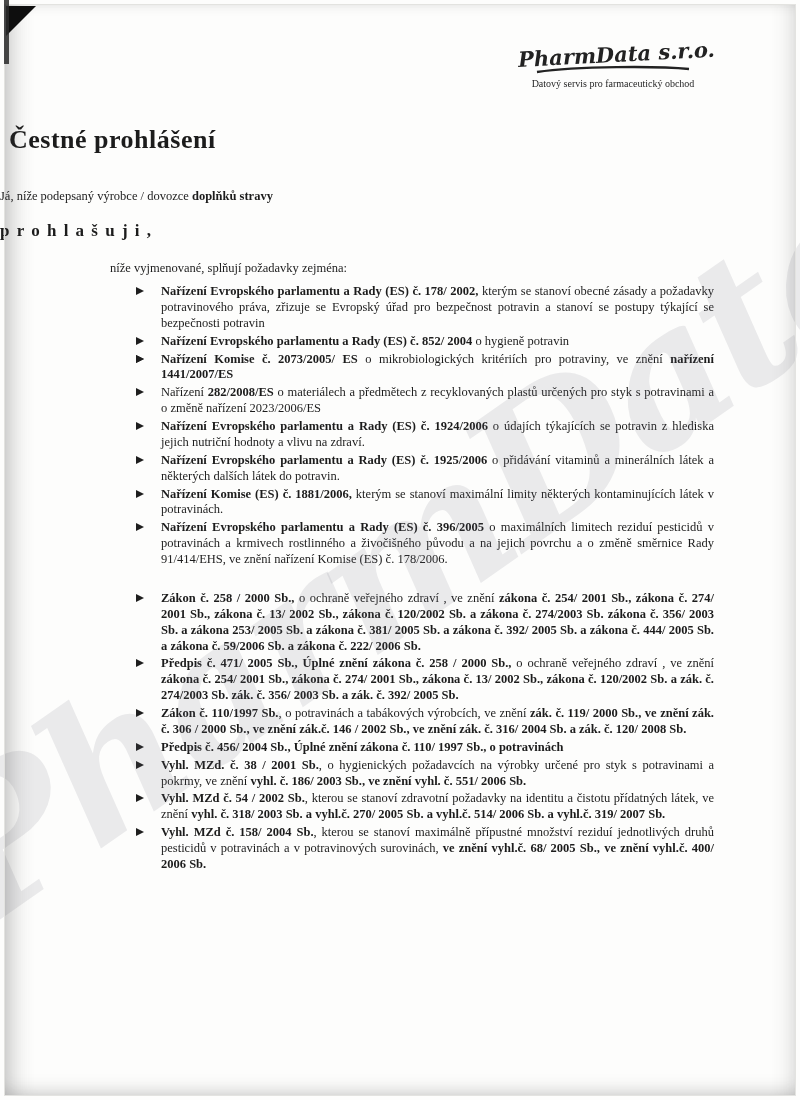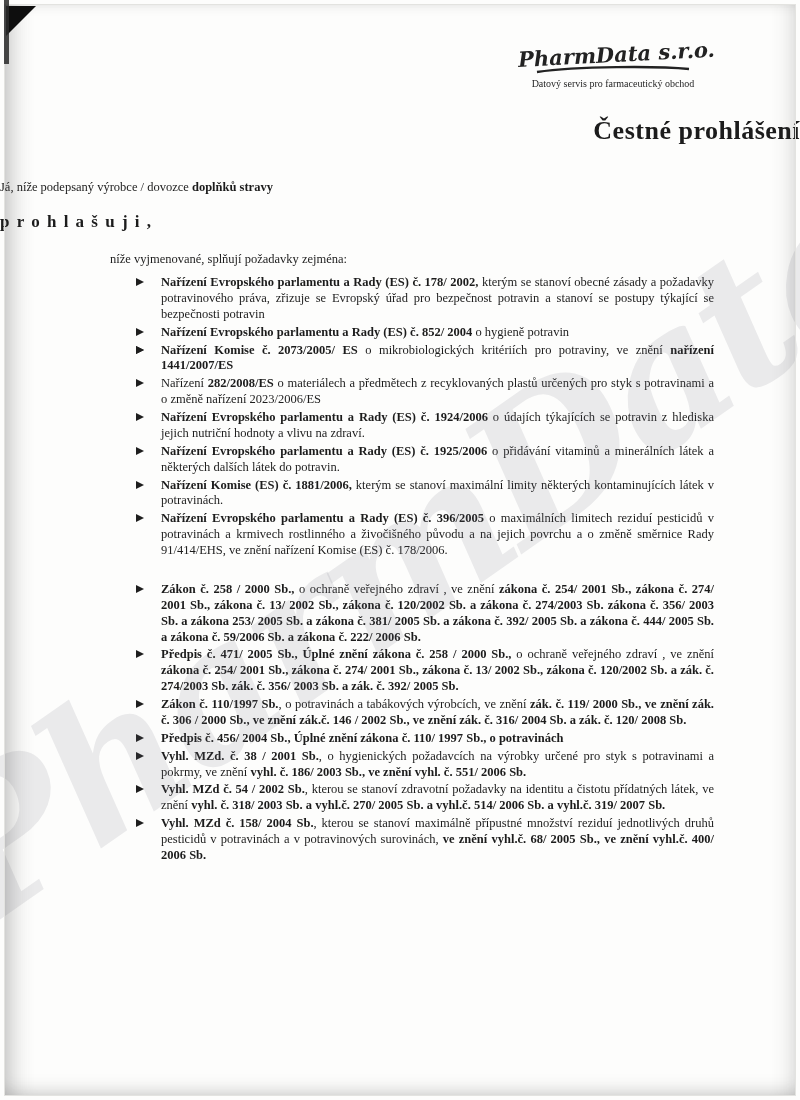--- a/index.html
+++ b/index.html
@@ -30,21 +30,21 @@
   }
 
   .logo{position:absolute;top:42px;right:92px;width:190px;text-align:center;z-index:3;}
   .logo-brand{
     font-family:"DejaVu Serif", serif;font-style:italic;font-weight:bold;
     font-size:21px;transform:rotate(-3deg);white-space:nowrap;color:#222;
   }
   .logo-swoosh{display:block;margin:-2px auto 0 auto;}
   .logo-tagline{font-size:10px;margin-top:3px;color:#1f1f1f;white-space:nowrap;}
 
-  .title{margin:0;padding-top:116px;text-align:right;font-size:26px;font-weight:bold;letter-spacing:.5px;}
+  .title{margin:9px;padding-top:116px;text-align:left;font-size:26px;font-weight:bold;letter-spacing:.5px;}
 
   .center{text-align:left;font-size:12.5px;margin:0;}
   .intro1{margin-top:34px;}
   .declaration{margin-top:17px;font-weight:bold;font-size:17px;letter-spacing:1.5px;}
   .intro3{margin-top:17px;}
   .lead{margin:20px 90px 8px 110px;font-size:12.5px;}
 
   ul.doc-list{list-style:none;margin:0 86px 0 135px;padding:0;font-size:12.5px;line-height:1.27;}
   ul.doc-list.second{margin-top:23px;}
   ul.doc-list li{position:relative;padding-left:26px;margin-bottom:2px;text-align:justify;}

